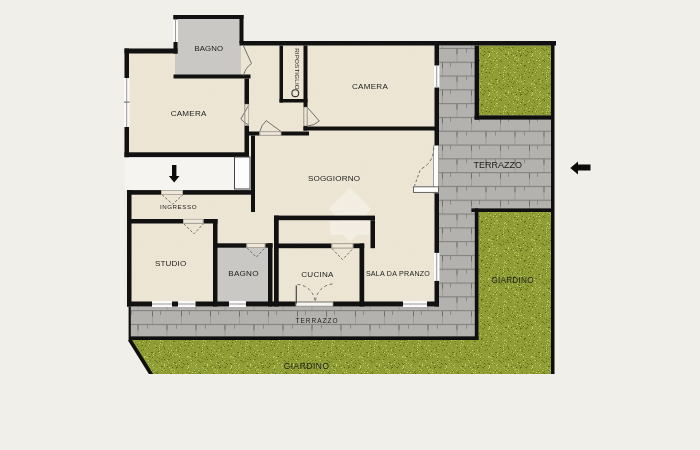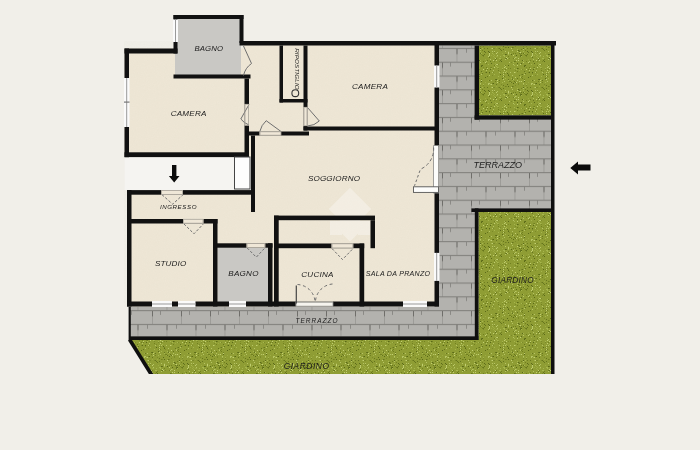--- a/index.html
+++ b/index.html
@@ -1,16 +1,16 @@
 <!DOCTYPE html>
 <html><head>
 <meta charset="utf-8">
 <style>
 html,body{margin:0;padding:0;background:#f1efe9;}
-#stage{position:relative;width:700px;height:374px;overflow:hidden;font-style:italic;}
+#stage{position:relative;width:700px;height:374px;overflow:hidden;}
 text{font-family:"Liberation Sans",sans-serif;fill:#1c1c1c;}
 </style>
 </head>
 <body>
 <div id="stage">
 <svg width="700" height="450" viewBox="0 0 700 450" xmlns="http://www.w3.org/2000/svg">
 <defs>
 <pattern id="brick" width="29" height="27.6" patternUnits="userSpaceOnUse" patternTransform="translate(0,6.5)">
   <rect width="29" height="27.6" fill="#b3b2ae"></rect>
   <rect x="0" y="0" width="29" height="1.1" fill="#82817d"></rect>

